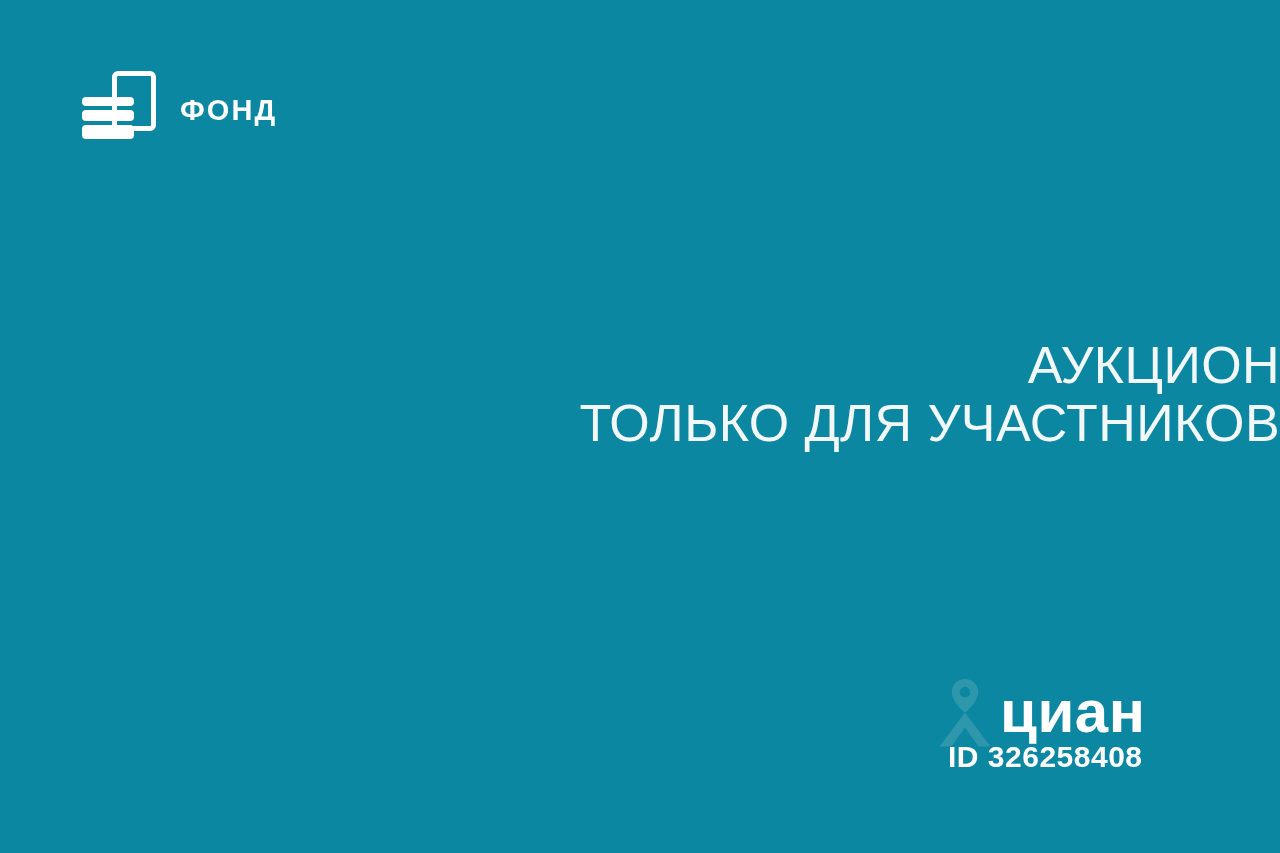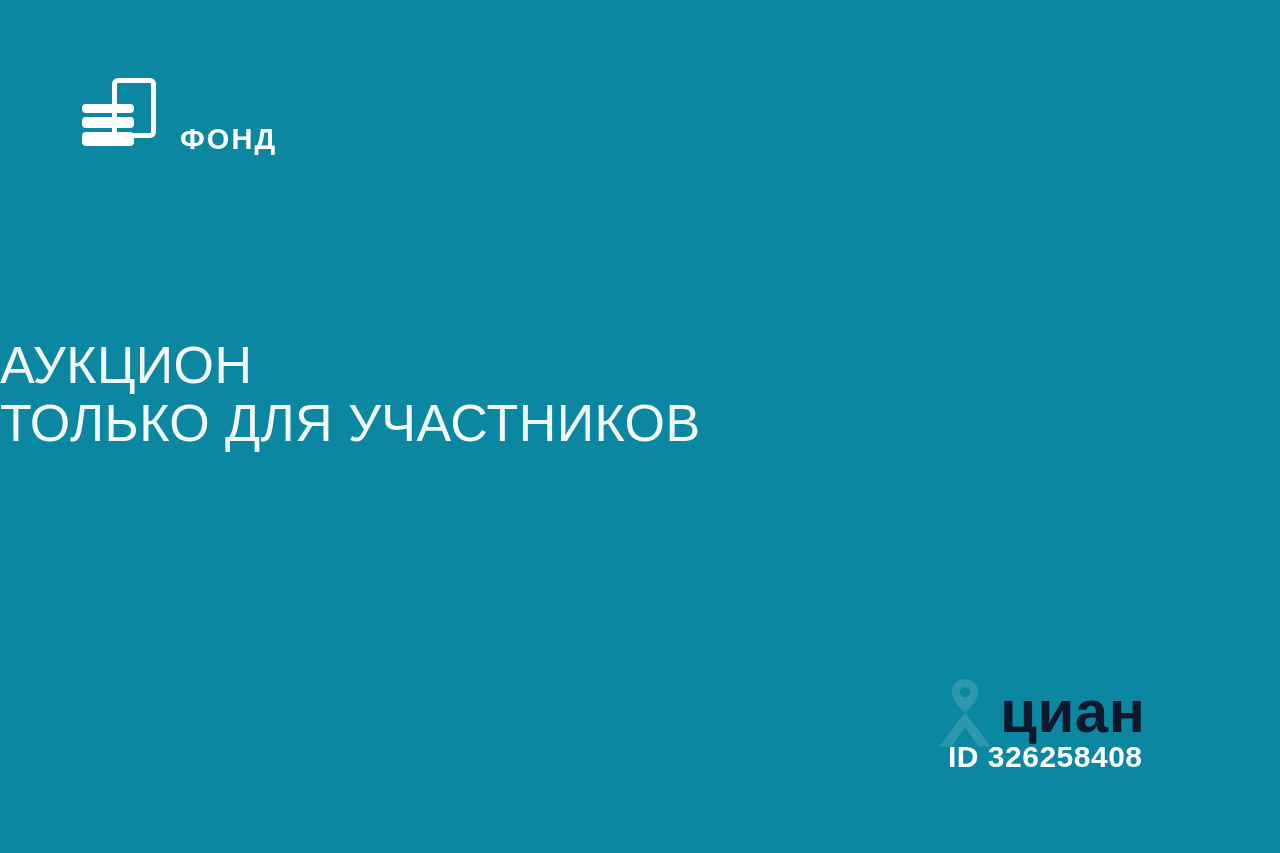--- a/index.html
+++ b/index.html
@@ -19,23 +19,23 @@
     width: 1280px;
     height: 853px;
     background: #0b87a1;
     overflow: hidden;
   }
 
   
   #brand-lockup {
     position: absolute;
     left: 82px;
-    top: 76px;
+    top: 69px;
     display: flex;
-    align-items: flex-end;
+    align-items: center;
   }
 
   #brand-mark {
     position: relative;
     width: 76px;
     height: 82px;
     flex: 0 0 auto;
   }
   
   #brand-mark .mark-frame {
@@ -69,21 +69,21 @@
     letter-spacing: 2.1px;
     white-space: nowrap;
   }
 
   
   #headline {
     position: absolute;
     left: 0;
     top: 336px;
     width: 1280px;
-    text-align: left;
+    text-align: right;
     color: #f2f7f8;
     font-size: 52px;
     line-height: 58px;
     letter-spacing: 0.4px;
     white-space: nowrap;
   }
   #headline .hl-line { display: block; }
 
   
   #cian-watermark {
@@ -106,21 +106,21 @@
     height: 72px;
   }
   #cian-text {
     position: absolute;
     left: 72px;
     top: 6px;
     font-size: 60px;
     line-height: 60px;
     font-weight: bold;
     letter-spacing: 0.5px;
-    color: #0f172a;
+    color: #ffffff;
     white-space: nowrap;
   }
   #cian-id {
     position: absolute;
     left: 20px;
     top: 65px;
     font-size: 30px;
     line-height: 32px;
     font-weight: bold;
     letter-spacing: 0.5px;

